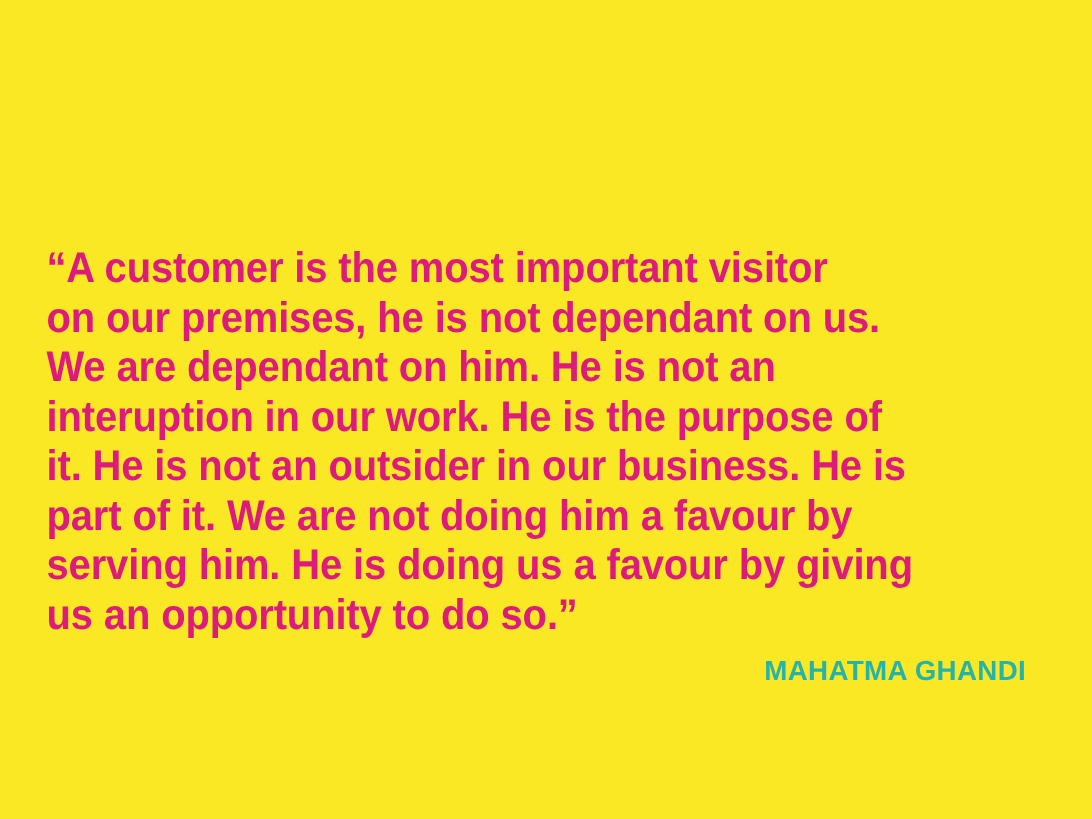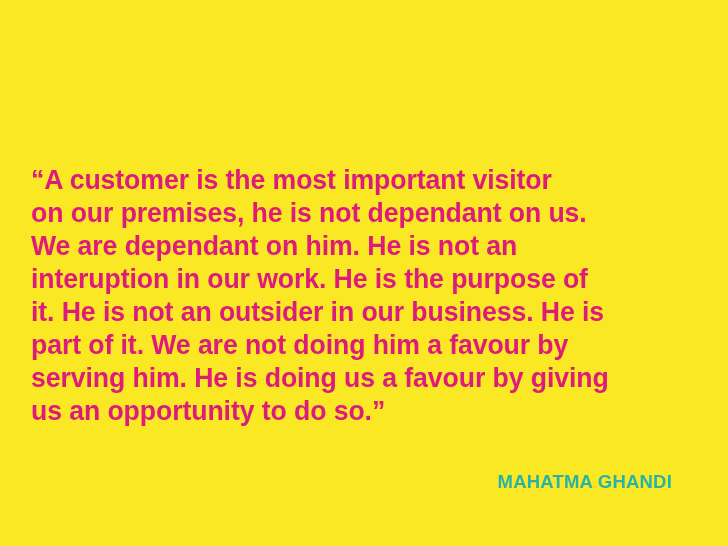--- a/index.html
+++ b/index.html
@@ -41,25 +41,24 @@
     white-space: pre;
     transform: scaleX(0.935);
     transform-origin: left center;
     margin: 0;
     padding: 0;
   }
 
   
   #attribution {
     position: absolute;
-    left: 31px;
+    left: 43px;
     top: 436px;
     width: 641px;
     text-align: right;
-    margin-top: 35px;
   }
 
   #attribution-text {
     display: inline-block;
     color: #27B3A6;
     font-family: "Liberation Sans", sans-serif;
     font-weight: bold;
     font-size: 18.5px;
     line-height: 22px;
     letter-spacing: 0.2px;

